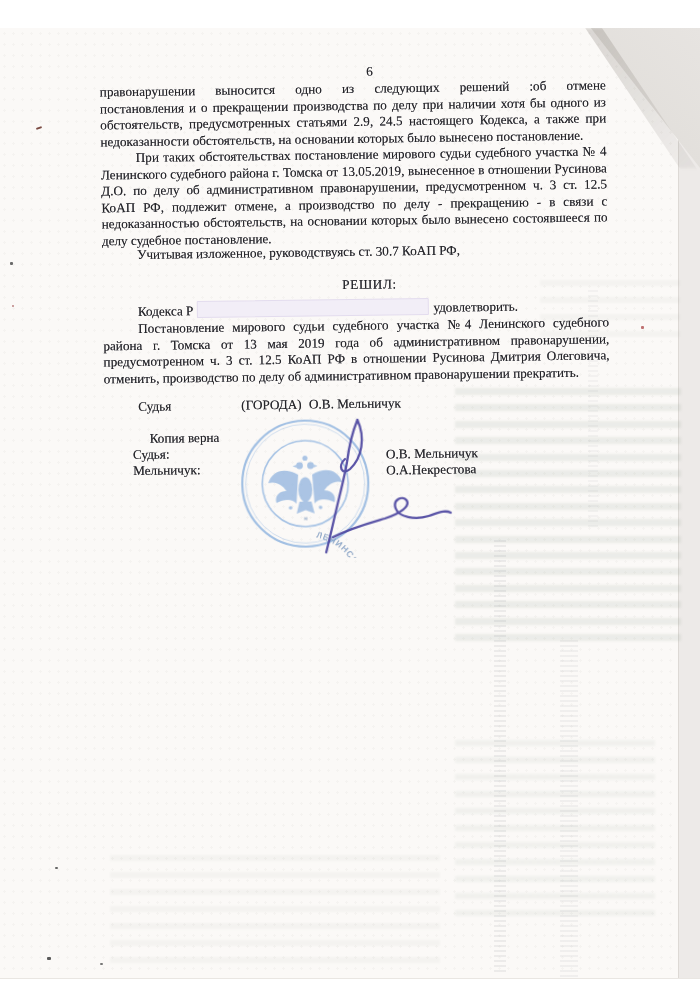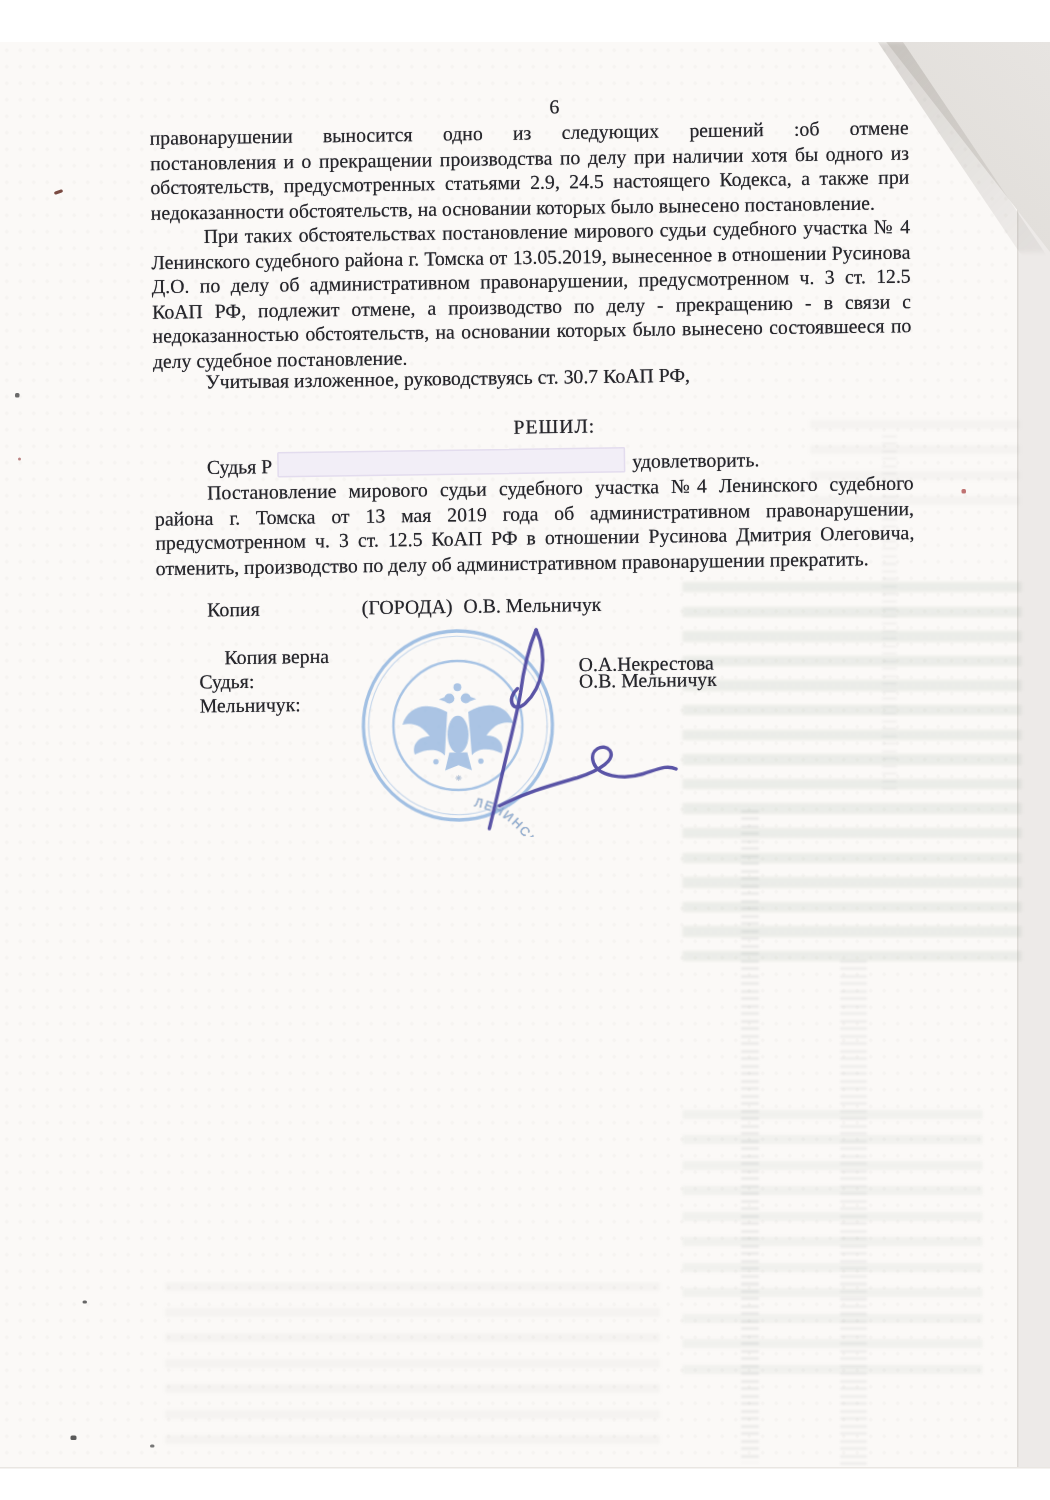--- a/index.html
+++ b/index.html
@@ -107,35 +107,35 @@
 
     <div class="tblock just" style="top:97.5px;">постановления и о прекращении производства по делу при наличии хотя бы одного из обстоятельств, предусмотренных статьями 2.9, 24.5 настоящего Кодекса, а также при недоказанности обстоятельств, на основании которых было вынесено постановление.</div>
 
     <div class="tblock just indent" style="top:147px;">При таких обстоятельствах постановление мирового судьи судебного участка № 4 Ленинского судебного района г. Томска от 13.05.2019, вынесенное в отношении Русинова Д.О. по делу об административном правонарушении, предусмотренном ч. 3 ст. 12.5 КоАП РФ, подлежит отмене, а производство по делу - прекращению - в связи с недоказанностью обстоятельств, на основании которых было вынесено состоявшееся по делу судебное постановление.</div>
 
     <div class="tblock indent" style="top:244px;">Учитывая изложенное, руководствуясь ст. 30.7  КоАП РФ,</div>
 
     <div class="tblock center" style="top:277px;text-indent:28px;letter-spacing:0.6px;">РЕШИЛ:</div>
 
     <div class="tblock indent" style="top:299px;">
-      <span>Судья Р</span><span class="redaction"></span><span>удовлетворить.</span>
+      <span>Кодекса Р</span><span class="redaction"></span><span>удовлетворить.</span>
     </div>
 
     <div class="tblock just indent" style="top:318px;">Постановление мирового судьи судебного участка №4 Ленинского судебного района г. Томска от 13 мая 2019 года об административном правонарушении, предусмотренном ч. 3 ст. 12.5 КоАП РФ в отношении Русинова Дмитрия Олеговича, отменить, производство по делу об административном правонарушении прекратить.</div>
 
-    <div class="sig" style="left:137px;top:396px;">Копия</div>
+    <div class="sig" style="left:137px;top:396px;">Судья</div>
     <div class="sig" style="left:240px;top:396px;">
       <span>(ГОРОДА)</span>
       <span style="margin-left:4px;">О.В. Мельничук</span>
     </div>
     <div class="sig" style="left:131px;top:428px;margin-left:17px;">Копия верна</div>
     <div class="sig" style="left:131px;top:444px;">Судья:</div>
     <div class="sig" style="left:131px;top:459.5px;">Мельничук:</div>
     <div class="sig" style="left:384px;top:447px;">О.В. Мельничук</div>
-    <div class="sig" style="left:384px;top:436px;">О.А.Некрестова</div>
+    <div class="sig" style="left:384px;top:463px;">О.А.Некрестова</div>
 
     <div class="stamp-wrap">
       <svg width="150" height="150" viewBox="0 0 150 150">
         <g fill="none" stroke="#8ab0de">
           <circle cx="75" cy="75" r="63" stroke-width="2.2" opacity="0.9"></circle>
           <circle cx="75" cy="75" r="59.5" stroke-width="0.8" opacity="0.55"></circle>
           <circle cx="75" cy="75" r="43" stroke-width="1.6" opacity="0.85"></circle>
         </g>
         <defs>
           <path id="stampTextPath" d="M 75 128 A 53 53 0 1 1 74.9 128"></path>

